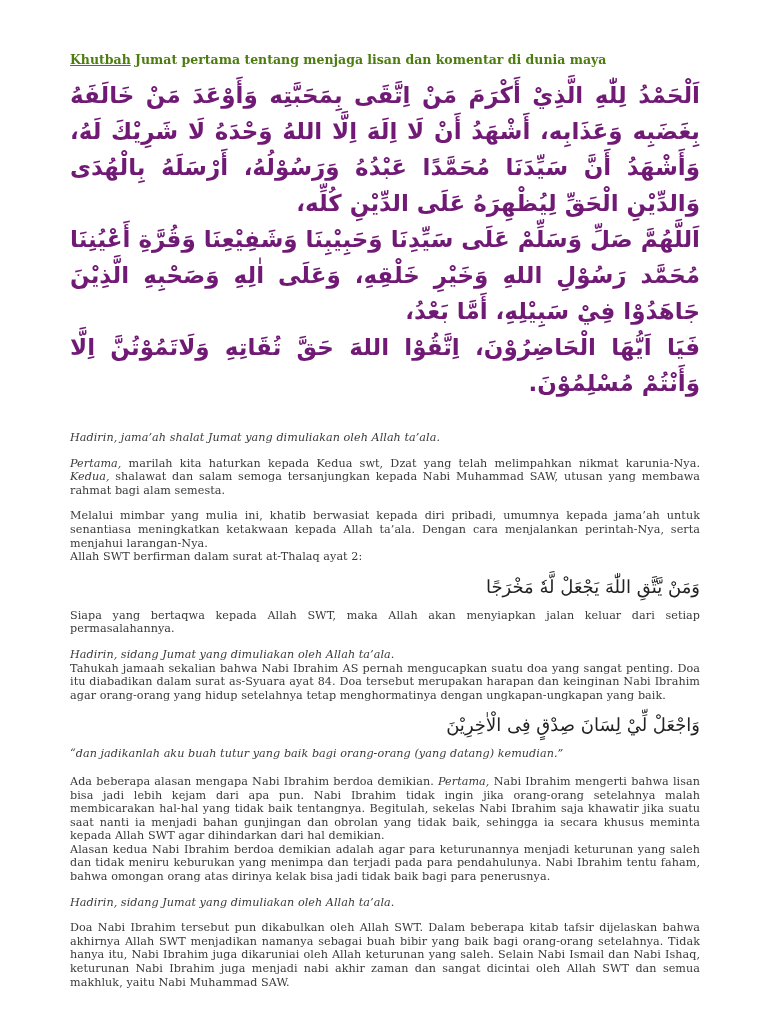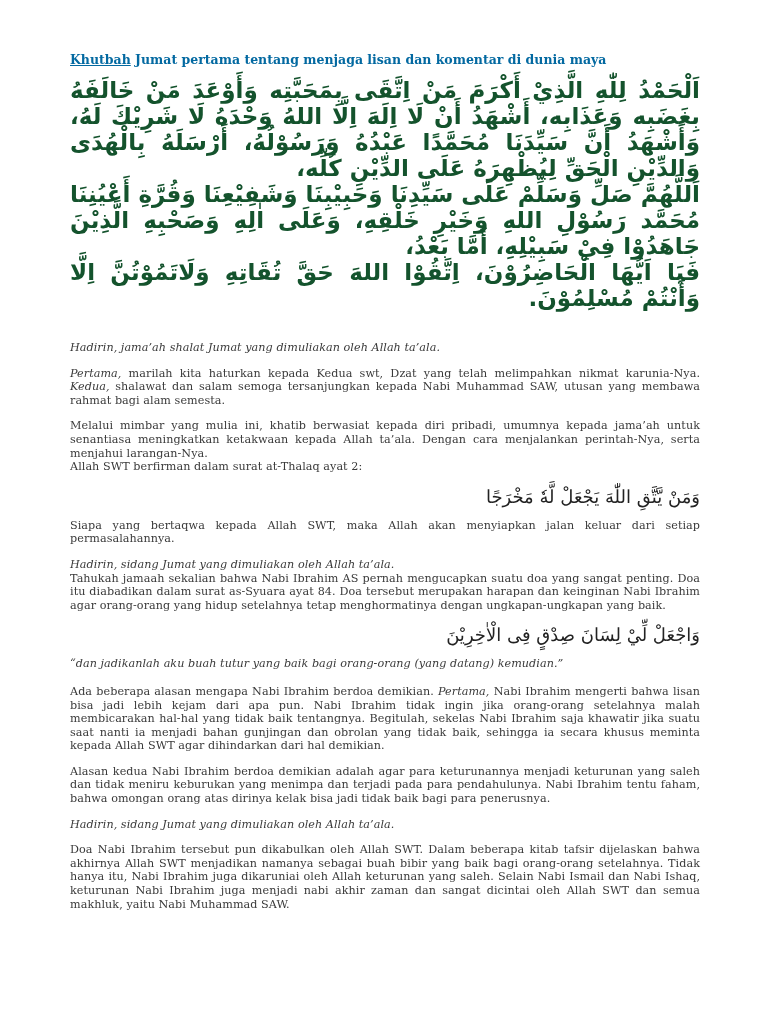--- a/index.html
+++ b/index.html
@@ -1,22 +1,22 @@
 <!DOCTYPE html>
 <html><head>
 <meta charset="utf-8">
 <style>
   html, body { margin: 0; padding: 0; background: #ffffff; }
   body { width: 768px; height: 1024px; overflow: hidden; position: relative; }
   .page { position: absolute; left: 70px; top: 52px; width: 630px; color: #333333;
           font-family: "DejaVu Serif", "Liberation Serif", serif; }
-  .title { font-family: "DejaVu Serif", serif; font-weight: bold; font-size: 12.5px; color: #0369a1; margin: 0 0 10px 0; }
+  .title { font-family: "DejaVu Serif", serif; font-weight: bold; font-size: 12.5px; color: #4d7c0f; margin: 0 0 10px 0; }
   .title .u { text-decoration: underline; }
   .arabic-block { direction: rtl; text-align: justify; font-family: "DejaVu Sans", "Liberation Sans", sans-serif;
-                  font-weight: bold; font-size: 23px; line-height: 26px; color: #14532d; margin: 0; }
+                  font-weight: bold; font-size: 23px; line-height: 36px; color: #701a75; margin: 0; }
   .arabic-block p { margin: 0; text-align-last: right; }
   .p { font-size: 11.2px; line-height: 13.6px; text-align: justify; margin: 0; color: #3a3a3a; letter-spacing: 0.05px; }
   .i { font-style: italic; }
   .verse { direction: rtl; font-family: "DejaVu Serif", serif; font-size: 18px; color: #222; margin: 0; }
 </style>
 </head>
 <body>
 
 <div class="page">
   <p class="title"><span class="u">Khutbah</span><span> Jumat pertama tentang menjaga lisan dan komentar di dunia maya</span></p>
@@ -42,18 +42,18 @@
   <p class="p i" style="margin-top:12px">Hadirin, sidang Jumat yang dimuliakan oleh Allah ta’ala.</p>
 
   <p class="p" style="margin-top:0">Tahukah jamaah sekalian bahwa Nabi Ibrahim AS pernah mengucapkan suatu doa yang sangat penting. Doa itu diabadikan dalam surat as-Syuara ayat 84. Doa tersebut merupakan harapan dan keinginan Nabi Ibrahim agar orang-orang yang hidup setelahnya tetap menghormatinya dengan ungkapan-ungkapan yang baik.</p>
 
   <p class="verse" style="margin-top:12px">وَاجْعَلْ لِّيْ لِسَانَ صِدْقٍ فِى الْاٰخِرِيْنَ</p>
 
   <p class="p i" style="margin-top:12px">“dan jadikanlah aku buah tutur yang baik bagi orang-orang (yang datang) kemudian.”</p>
 
   <p class="p" style="margin-top:14px"><span>Ada beberapa alasan mengapa Nabi Ibrahim berdoa demikian. </span><span class="i">Pertama,</span><span> Nabi Ibrahim mengerti bahwa lisan bisa jadi lebih kejam dari apa pun. Nabi Ibrahim tidak ingin jika orang-orang setelahnya malah membicarakan hal-hal yang tidak baik tentangnya. Begitulah, sekelas Nabi Ibrahim saja khawatir jika suatu saat nanti ia menjadi bahan gunjingan dan obrolan yang tidak baik, sehingga ia secara khusus meminta kepada Allah SWT agar dihindarkan dari hal demikian.</span></p>
 
-  <p class="p" style="margin-top:12px">Alasan kedua Nabi Ibrahim berdoa demikian adalah agar para keturunannya menjadi keturunan yang saleh dan tidak meniru keburukan yang menimpa dan terjadi pada para pendahulunya. Nabi Ibrahim tentu faham, bahwa omongan orang atas dirinya kelak bisa jadi tidak baik bagi para penerusnya.</p>
+  <p class="p" style="">Alasan kedua Nabi Ibrahim berdoa demikian adalah agar para keturunannya menjadi keturunan yang saleh dan tidak meniru keburukan yang menimpa dan terjadi pada para pendahulunya. Nabi Ibrahim tentu faham, bahwa omongan orang atas dirinya kelak bisa jadi tidak baik bagi para penerusnya.</p>
 
   <p class="p i" style="margin-top:12px">Hadirin, sidang Jumat yang dimuliakan oleh Allah ta’ala.</p>
 
   <p class="p" style="margin-top:12px">Doa Nabi Ibrahim tersebut pun dikabulkan oleh Allah SWT. Dalam beberapa kitab tafsir dijelaskan bahwa akhirnya Allah SWT menjadikan namanya sebagai buah bibir yang baik bagi orang-orang setelahnya. Tidak hanya itu, Nabi Ibrahim juga dikaruniai oleh Allah keturunan yang saleh. Selain Nabi Ismail dan Nabi Ishaq, keturunan Nabi Ibrahim juga menjadi nabi akhir zaman dan sangat dicintai oleh Allah SWT dan semua makhluk, yaitu Nabi Muhammad SAW.</p>
 </div>
 
 </body></html>

